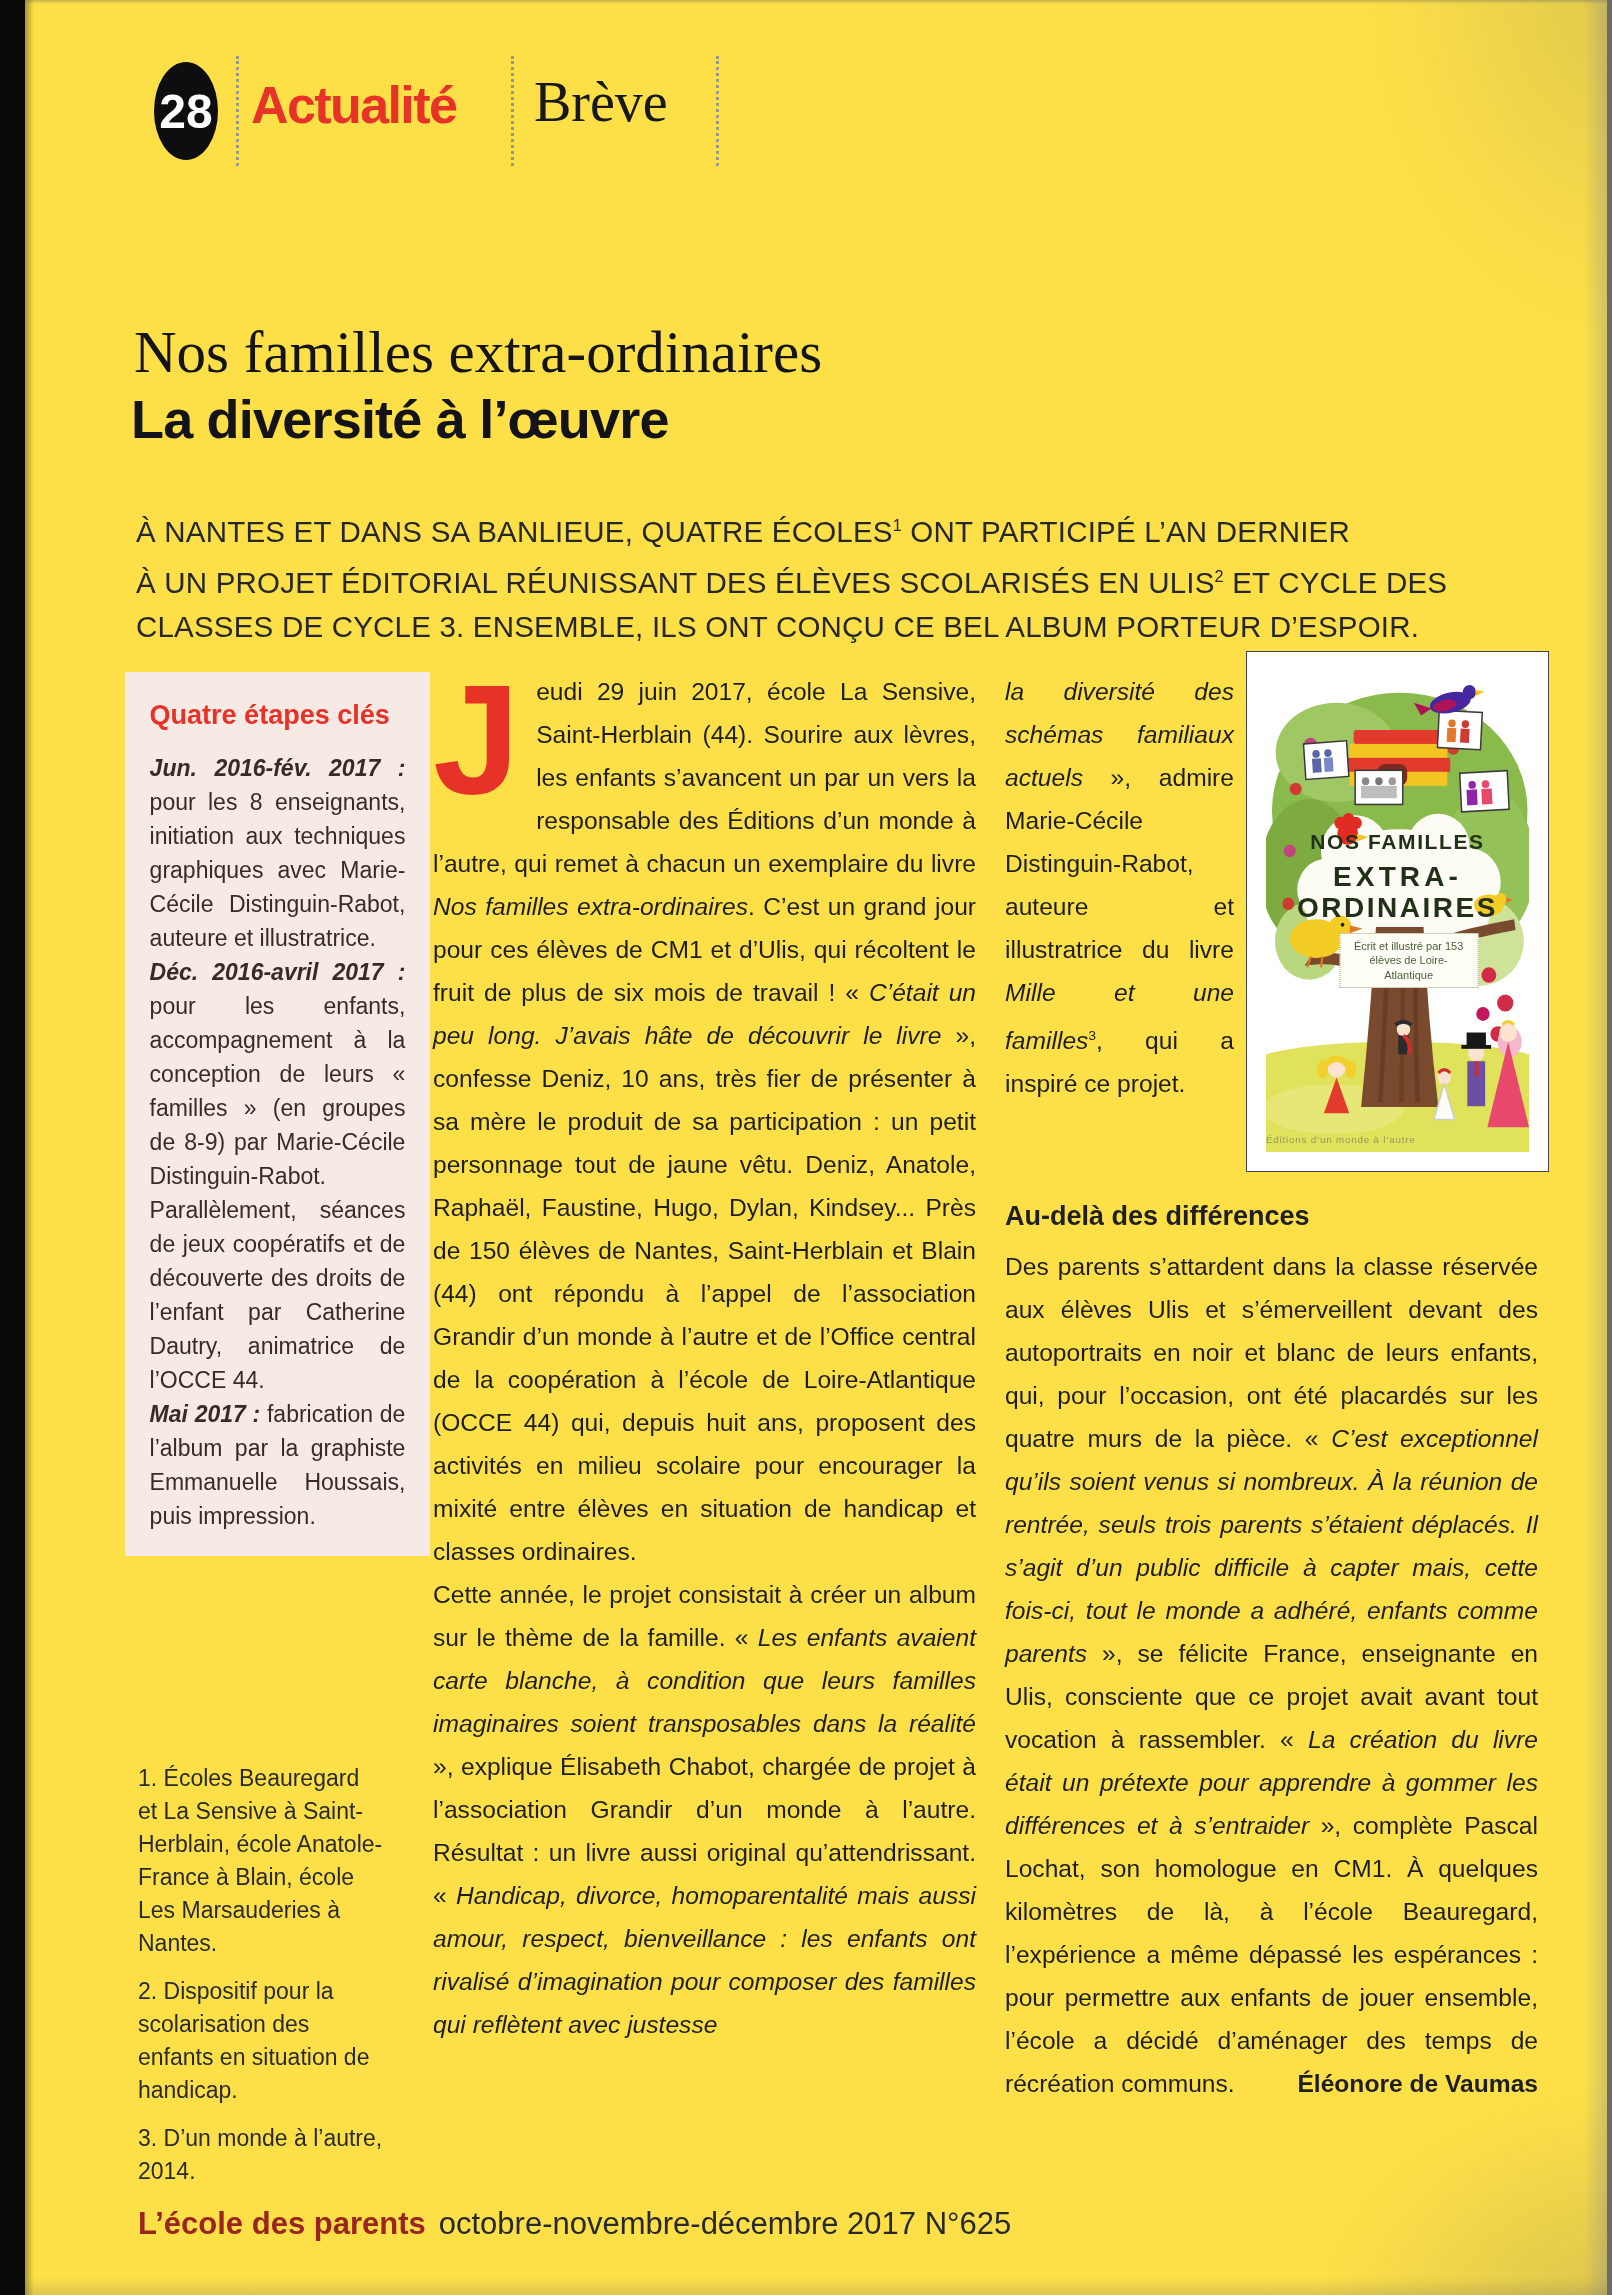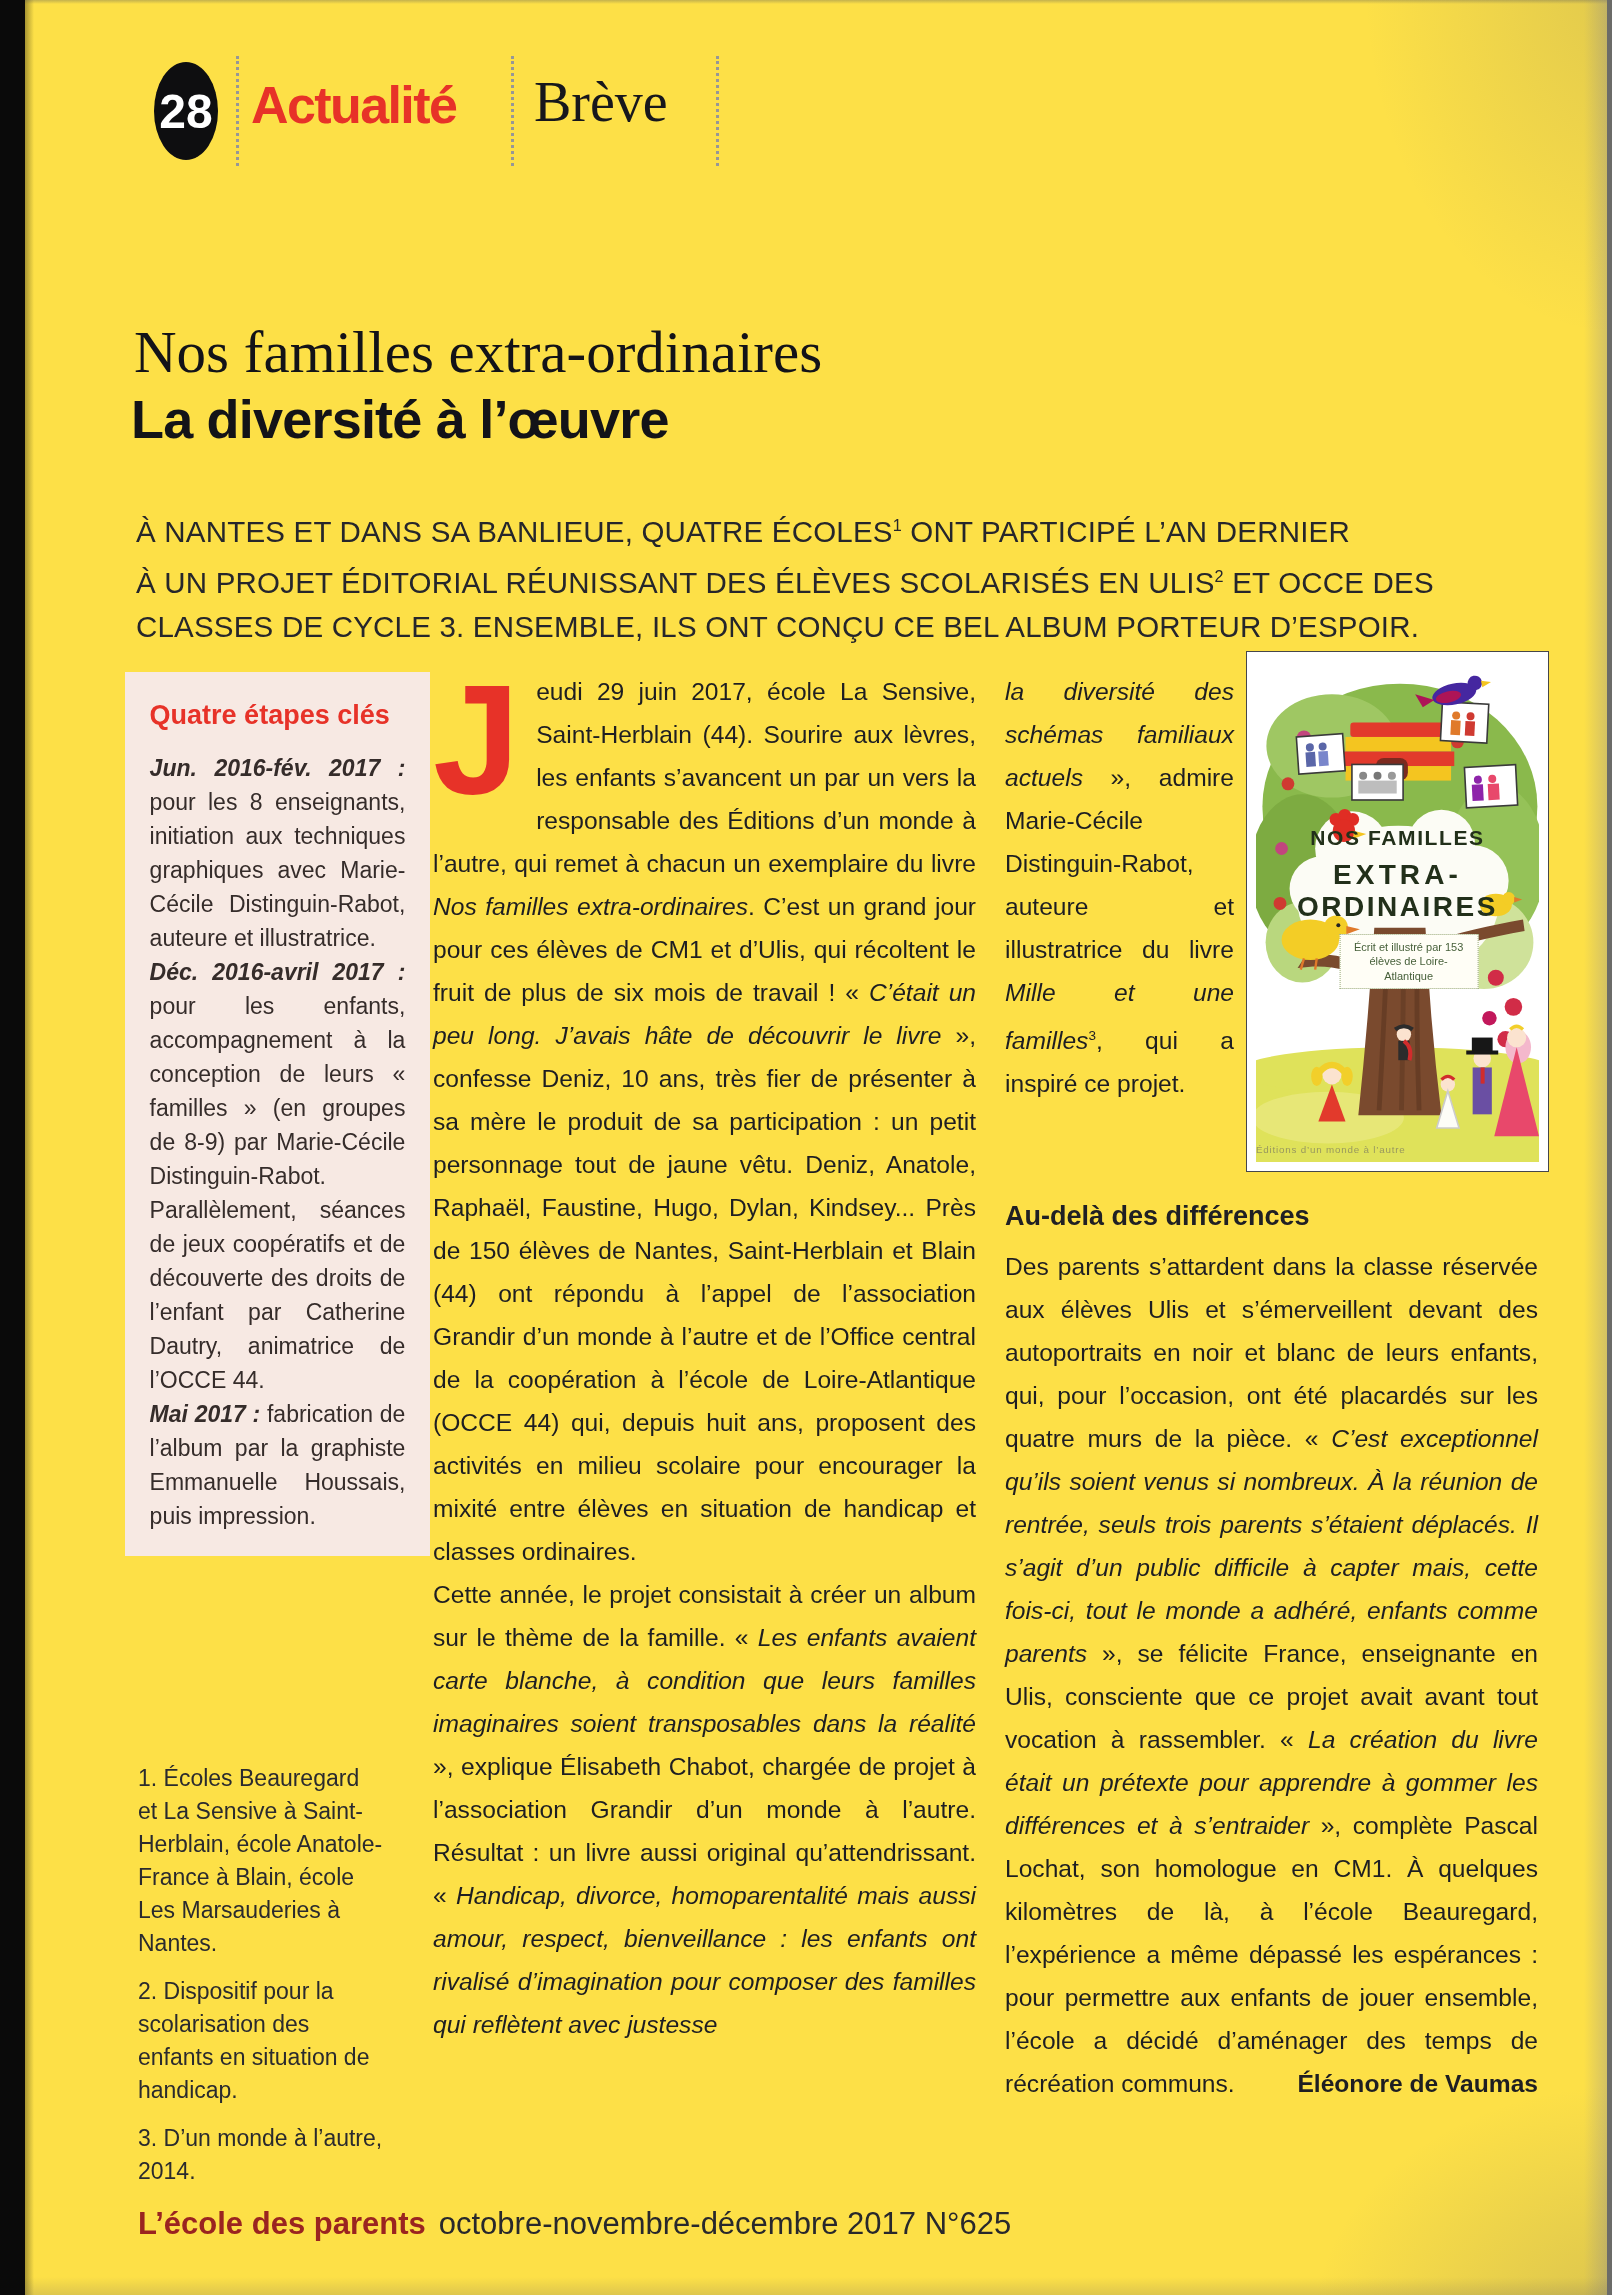--- a/index.html
+++ b/index.html
@@ -61,21 +61,21 @@
   .colnarrow{position:absolute;left:1005px;top:670px;width:229px;font-size:24.6px;
         line-height:43px;text-align:justify}
   .colright{position:absolute;left:1005px;top:1201px;width:533px}
   .colright h2{margin:0 0 13px 0;font-size:27px;font-weight:800;color:#202024}
   .colright p{margin:0;font-size:24.6px;line-height:43px;text-align:justify}
   .it{font-style:italic}.bd{font-weight:bold}.fr{float:right}
   sup{font-size:55%;vertical-align:super}
 
   
   .cover{position:absolute;left:1246px;top:651px;width:303px;height:521px;background:#fff;
-        border:1.6px solid #46464a;padding:9px}
+        border:1.6px solid #46464a;padding:19px}
   .cover-inner{position:relative;width:100%;height:100%;overflow:hidden;background:#fff}
   .cover-inner svg{position:absolute;left:0;top:0;width:100%;height:100%}
   .cv-t1,.cv-t2,.cv-t3{position:absolute;width:100%;text-align:center;color:#22301a;font-weight:600}
   .cv-t1{top:33%;font-size:21px;letter-spacing:1.6px}
   .cv-t2{top:39.5%;font-size:28px;letter-spacing:4.1px}
   .cv-t3{top:46%;font-size:28px;letter-spacing:2.5px}
   .cv-credit{position:absolute;top:54.5%;left:50%;transform:translateX(-42%);width:139px;
         background:#fffef6;border:1.6px dotted #97a878;padding:4.9px 6.6px;font-size:11px;
         line-height:1.3;color:#47603a;text-align:center}
   .cv-pub{position:absolute;bottom:1.5%;width:100%;text-align:left;font-size:9.8px;
@@ -103,21 +103,21 @@
     <span>28</span>
   </div>
   <div class="dot dot1"></div>
   <div class="rubric">Actualité</div>
   <div class="dot dot2"></div>
   <div class="subrubric">Brève</div>
   <div class="dot dot3"></div>
 
   <div class="kicker">Nos familles extra-ordinaires</div>
   <div class="headline">La diversité à l’œuvre</div>
-  <div class="intro"><span>À NANTES ET DANS SA BANLIEUE, QUATRE ÉCOLES</span><sup>1</sup><span> ONT PARTICIPÉ L’AN DERNIER</span><br><span>À UN PROJET ÉDITORIAL RÉUNISSANT DES ÉLÈVES SCOLARISÉS EN ULIS</span><sup>2</sup><span> ET OCCE DES</span><br><span>CLASSES DE CYCLE 3. ENSEMBLE, ILS ONT CONÇU CE BEL ALBUM PORTEUR D’ESPOIR.</span></div>
+  <div class="intro"><span>À NANTES ET DANS SA BANLIEUE, QUATRE ÉCOLES</span><sup>1</sup><span> ONT PARTICIPÉ L’AN DERNIER</span><br><span>À UN PROJET ÉDITORIAL RÉUNISSANT DES ÉLÈVES SCOLARISÉS EN ULIS</span><sup>2</sup><span> ET CYCLE DES</span><br><span>CLASSES DE CYCLE 3. ENSEMBLE, ILS ONT CONÇU CE BEL ALBUM PORTEUR D’ESPOIR.</span></div>
 
   <div class="sidebar">
     <div class="sb-title">Quatre étapes clés</div>
     <p>
       <span class="sb-date">Jun. 2016-fév. 2017 :</span>
       <span>pour les 8 enseignants, initiation aux techniques graphiques avec Marie-Cécile Distinguin-Rabot, auteure et illustratrice.</span>
     </p>
     <p>
       <span class="sb-date">Déc. 2016-avril 2017 :</span>
       <span>pour les enfants, accompagnement à la conception de leurs « familles » (en groupes de 8-9) par Marie-Cécile Distinguin-Rabot. Parallèlement, séances de jeux coopératifs et de découverte des droits de l’enfant par Catherine Dautry, animatrice de l’OCCE 44.</span>

